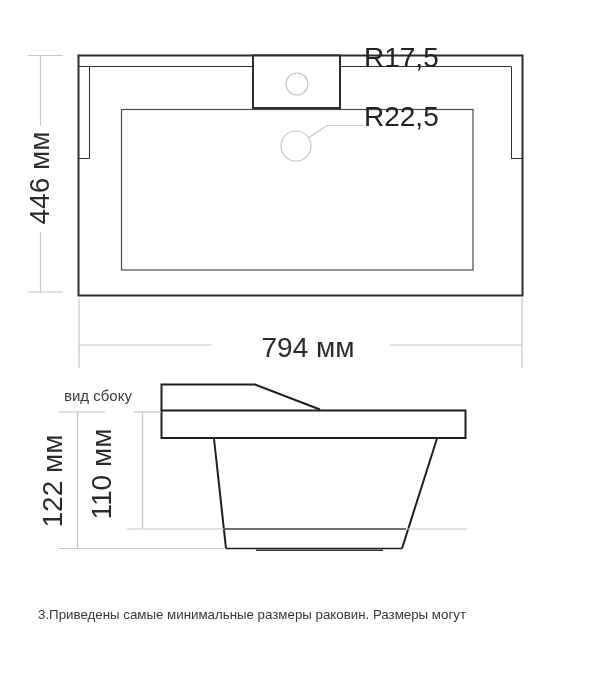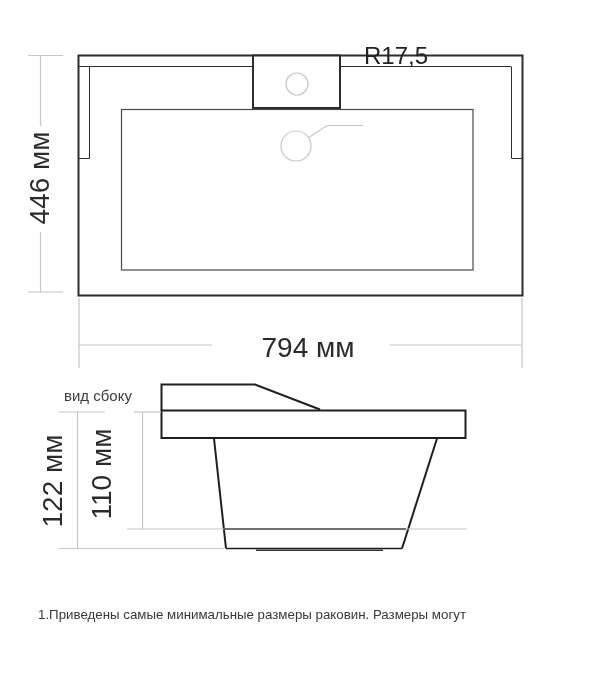--- a/index.html
+++ b/index.html
@@ -17,21 +17,21 @@
     color:#2a2a2a;
     font-size:28px;
     line-height:1;
     white-space:nowrap;
   }
   .dim-label.centered{transform:translate(-50%,-50%);}
   .dim-label.vertical{transform:translate(-50%,-50%) rotate(-90deg);}
   .radius-label{
     position:absolute;
     color:#222222;
-    font-size:24px;
+    font-size:28px;
     line-height:1;
     white-space:nowrap;
   }
   .caption-small{
     position:absolute;
     color:#3c3c3c;
     font-size:15px;
     line-height:1.1;
     white-space:nowrap;
   }
@@ -108,28 +108,29 @@
       <line x1="59" y1="412" x2="105" y2="412"></line>
       <line x1="59" y1="548.5" x2="224" y2="548.5"></line>
 
       <line x1="142.5" y1="412" x2="142.5" y2="529"></line>
       <line x1="134" y1="412" x2="161" y2="412"></line>
     </g>
   </svg>
 
   <div class="radius-label" style="left:364px; top:44px;">R17,5</div>
 
+  <div class="radius-label" style="left:364px; top:103px;">R22,5</div>
 
   <div class="dim-label vertical" style="left:40px; top:178px;">446 мм</div>
 
   <div class="dim-label centered" style="left:308px; top:348px;">794 мм</div>
 
   <div class="caption-small" style="left:64px; top:388px;">вид сбоку</div>
 
   <div class="dim-label vertical" style="left:53px; top:481px;">122 мм</div>
 
   <div class="dim-label vertical" style="left:102px; top:474px;">110 мм</div>
 
   <div class="footer-note">
-    <div>1.Приведены самые минимальные размеры раковин. Размеры могут</div>
+    <div>3.Приведены самые минимальные размеры раковин. Размеры могут</div>
   </div>
 
 </div>
 
 </body></html>

